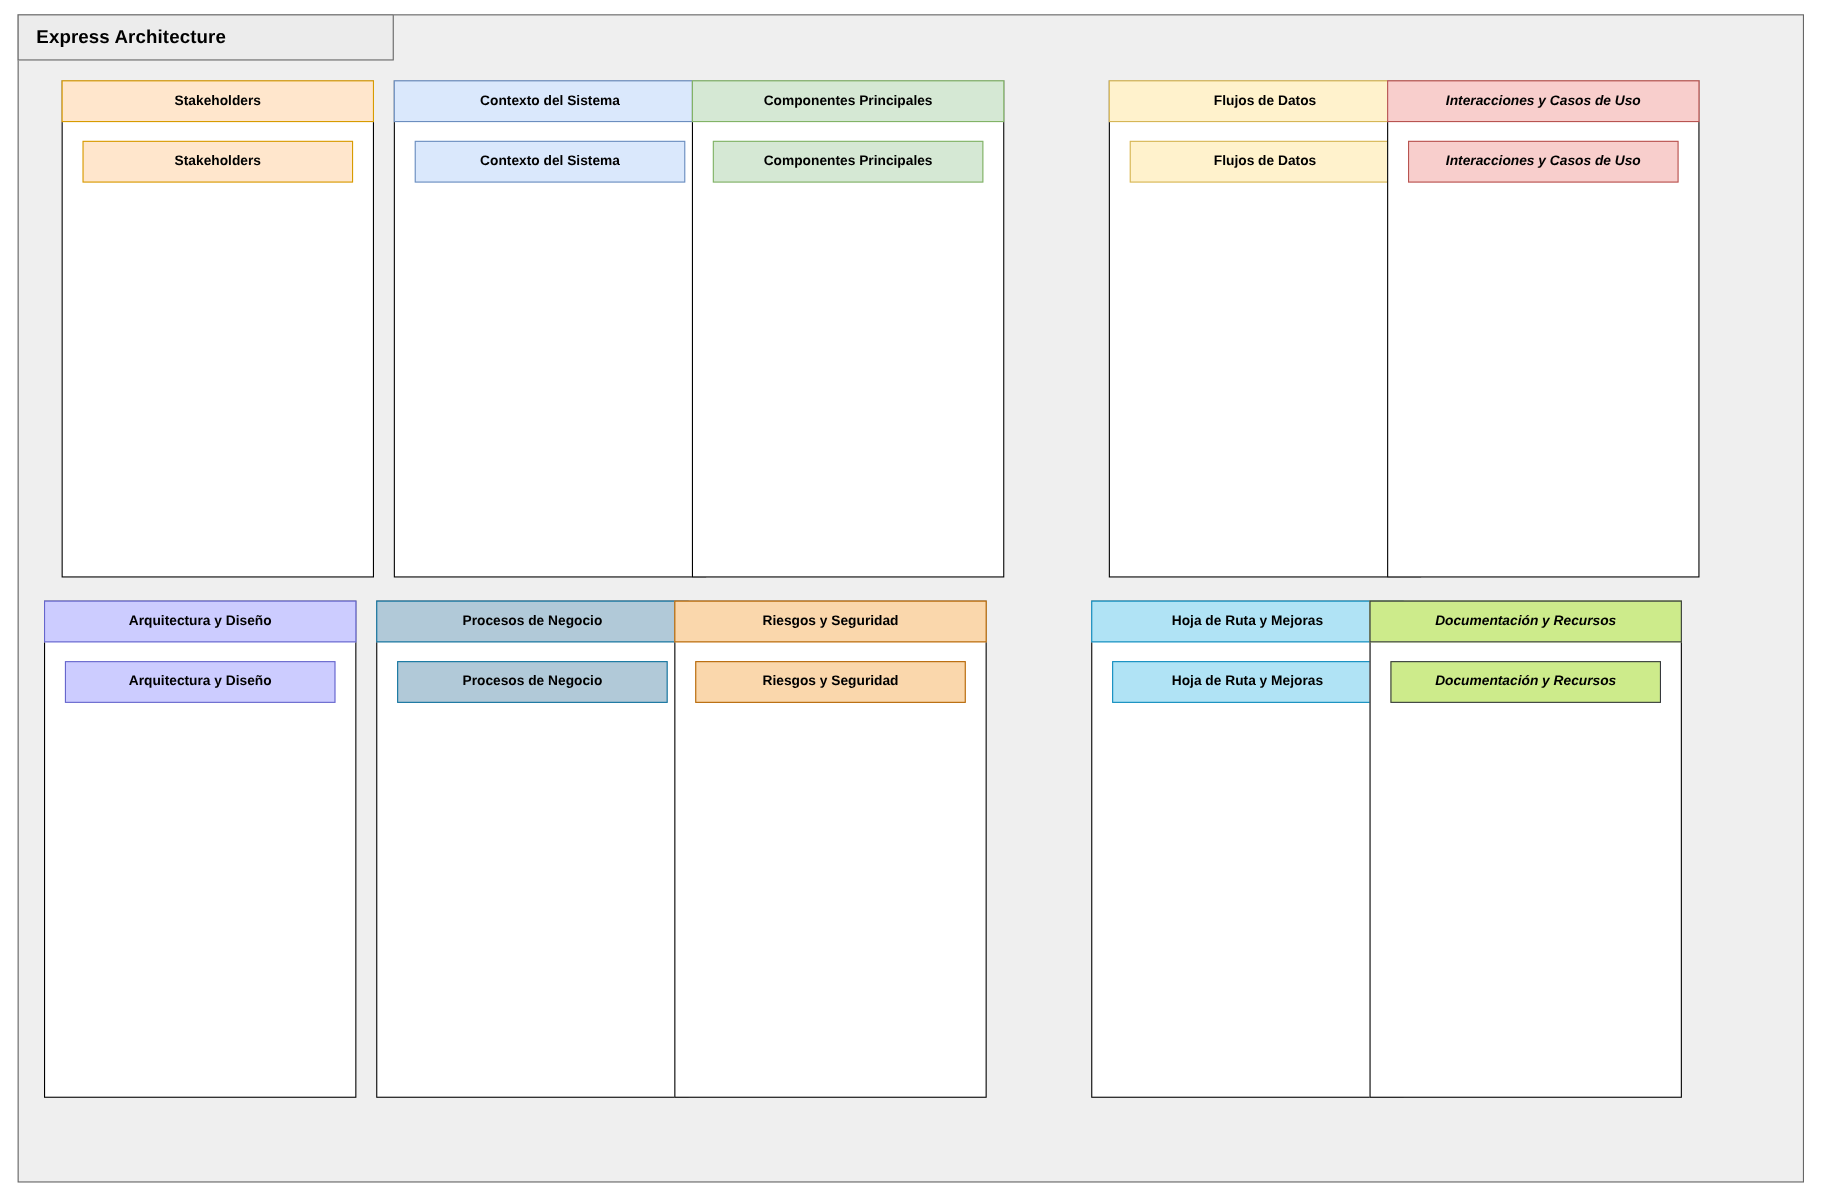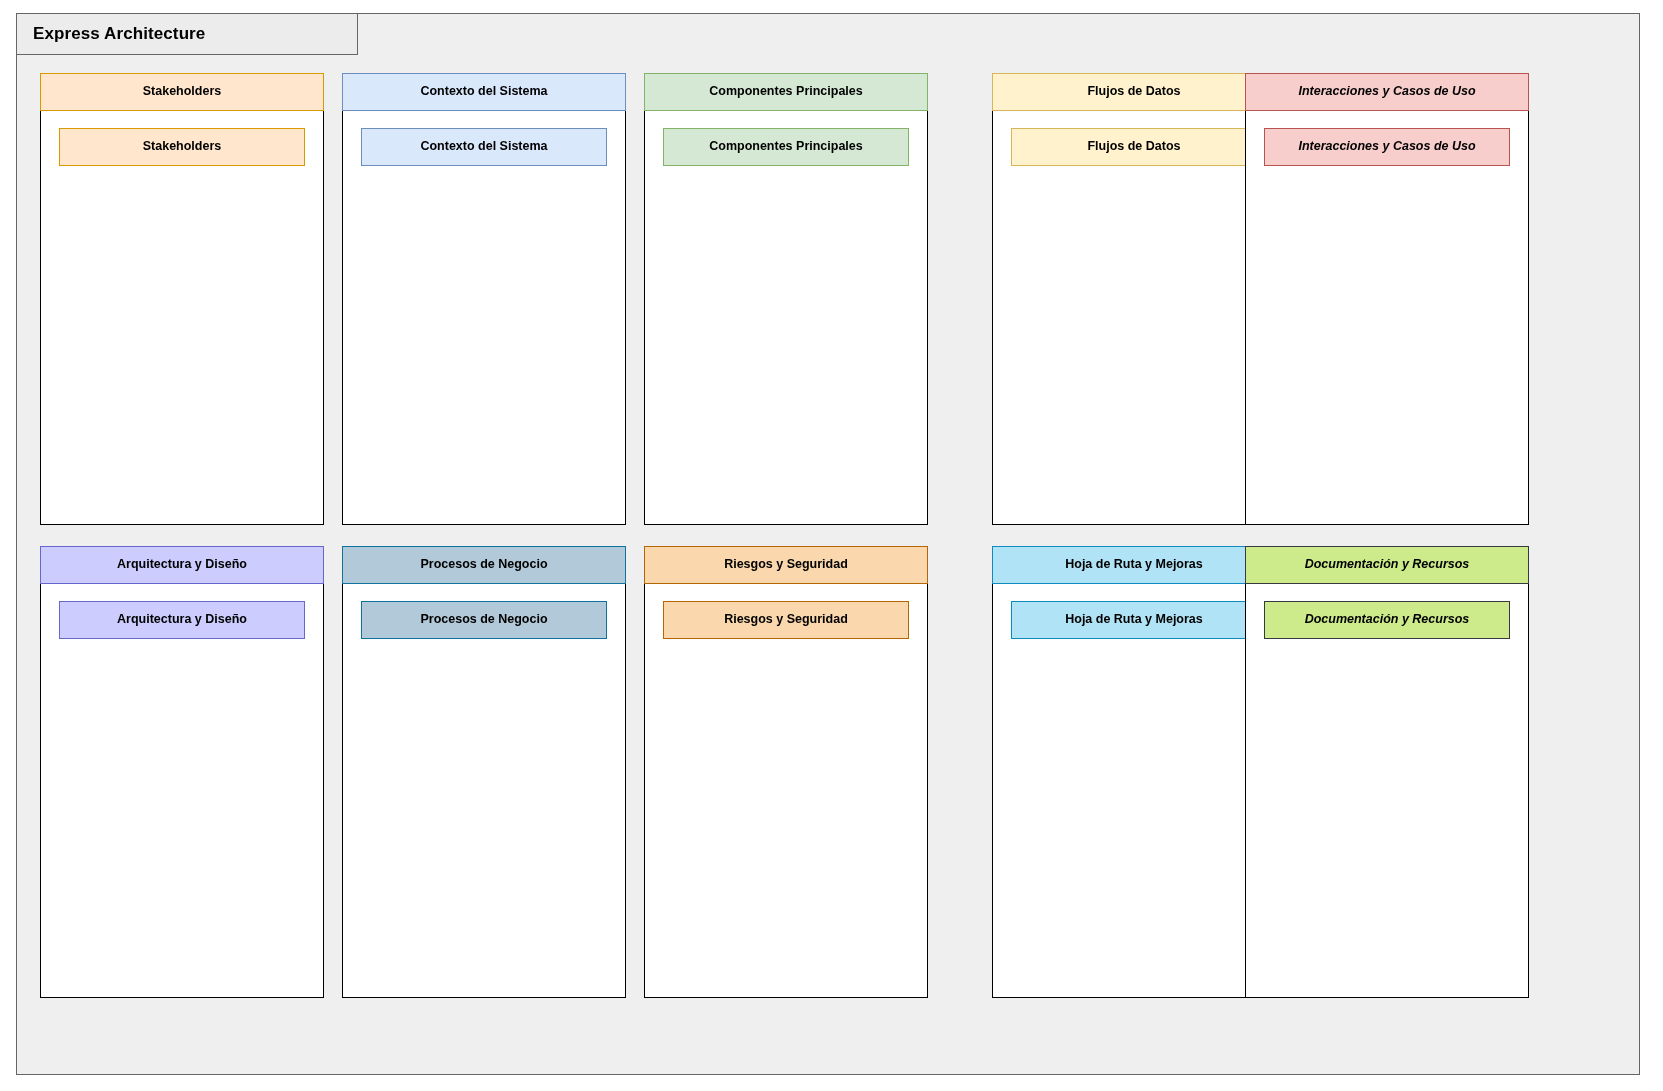--- a/index.html
+++ b/index.html
@@ -62,25 +62,25 @@
   }
 
   .card {
     position: absolute;
     box-sizing: border-box;
     width: 284px;
     height: 452px;
     background: #ffffff;
     border: 1px solid #000000;
   }
-  .card.r0 { top: 0px; }
+  .card.r0 { top: 0px; margin-left: 16px; }
   .card.r1 { top: 473px; }
   .card.c0 { left: 0px; }
   .card.c1 { left: 302px; }
-  .card.c2 { left: 604px; }
+  .card.c2 { left: 573px; }
   .card.c3 { left: 952px; }
   .card.c4 { left: 1205px; font-style: italic; }
 
   .card-header {
     position: absolute;
     left: -1px;
     top: -1px;
     width: 284px;
     height: 38px;
     box-sizing: border-box;

